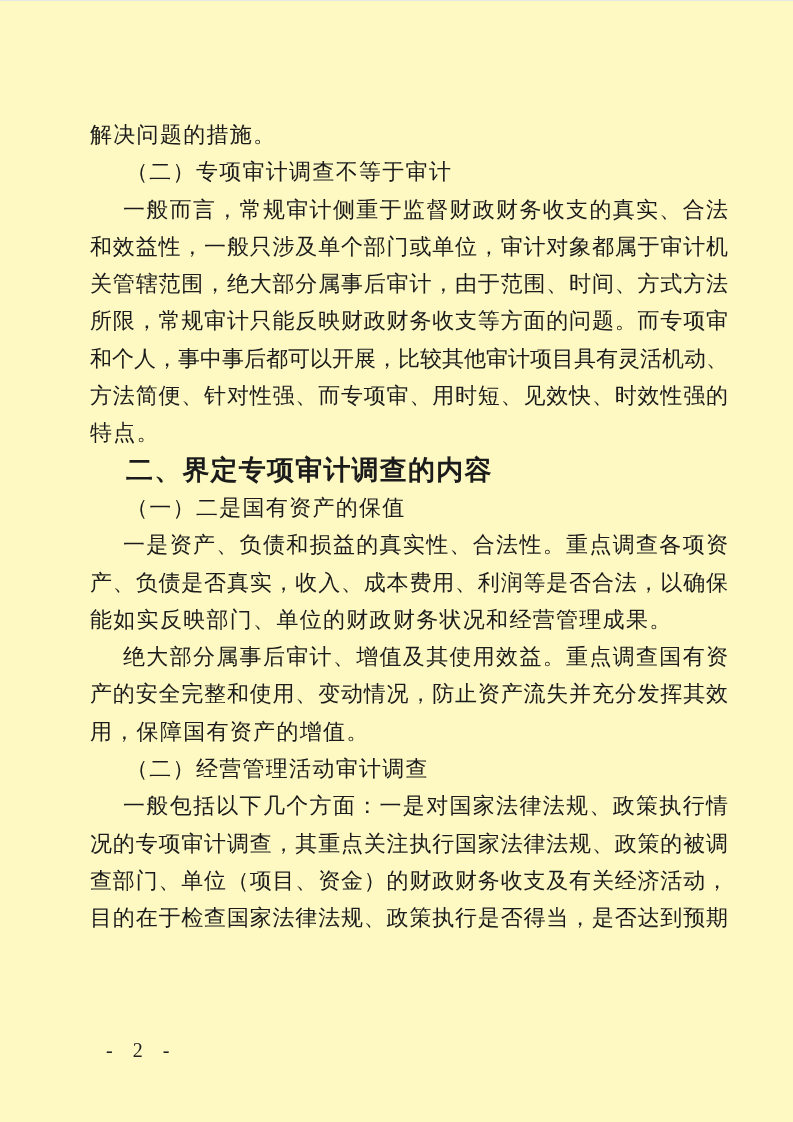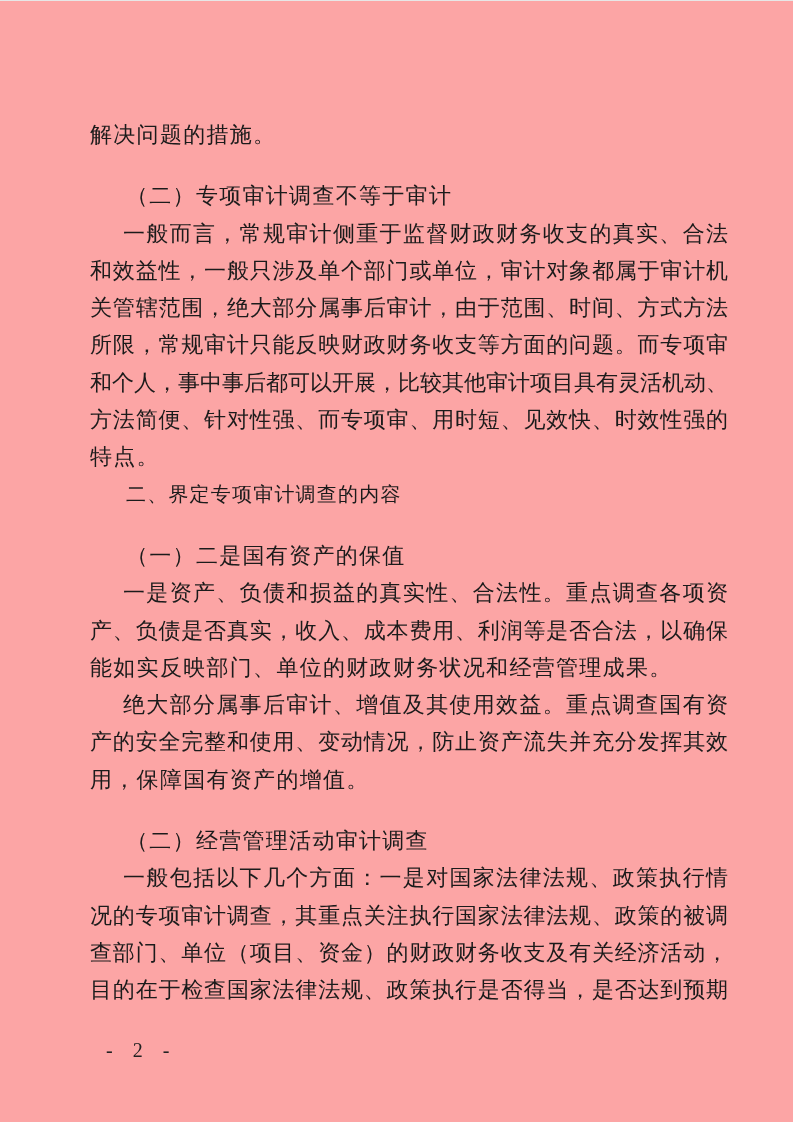--- a/index.html
+++ b/index.html
@@ -4,21 +4,21 @@
 <style>
   html, body {
     margin: 0;
     padding: 0;
     background: #ffffff;
   }
   .page {
     position: relative;
     width: 793px;
     height: 1122px;
-    background: #fca5a5;
+    background: #fef9c3;
     overflow: hidden;
     font-family: "Liberation Serif", "DejaVu Serif", serif;
     color: #1b1b1b;
   }
   .scan-edge {
     position: absolute;
     top: 0; left: 0;
     width: 100%; height: 1px;
     background: #e7e7e7;
   }
@@ -42,27 +42,26 @@
   }
   .first {
     text-indent: 33px;
   }
   .end {
     letter-spacing: 1.3px;
   }
   .h3 {
     text-indent: 36px;
     letter-spacing: 1.3px;
-    margin-top: 24px;
   }
   .h2 {
     text-indent: 36px;
     letter-spacing: 1.2px;
-    font-weight: 400;
-    font-size: 20px;
+    font-weight: 700;
+    font-size: 27px;
     font-family: "Liberation Sans", "DejaVu Sans", sans-serif;
   }
   .footer {
     position: absolute;
     left: 106px;
     top: 1040px;
     font-size: 20px;
     line-height: 20px;
     letter-spacing: 3px;
     word-spacing: 9px;

